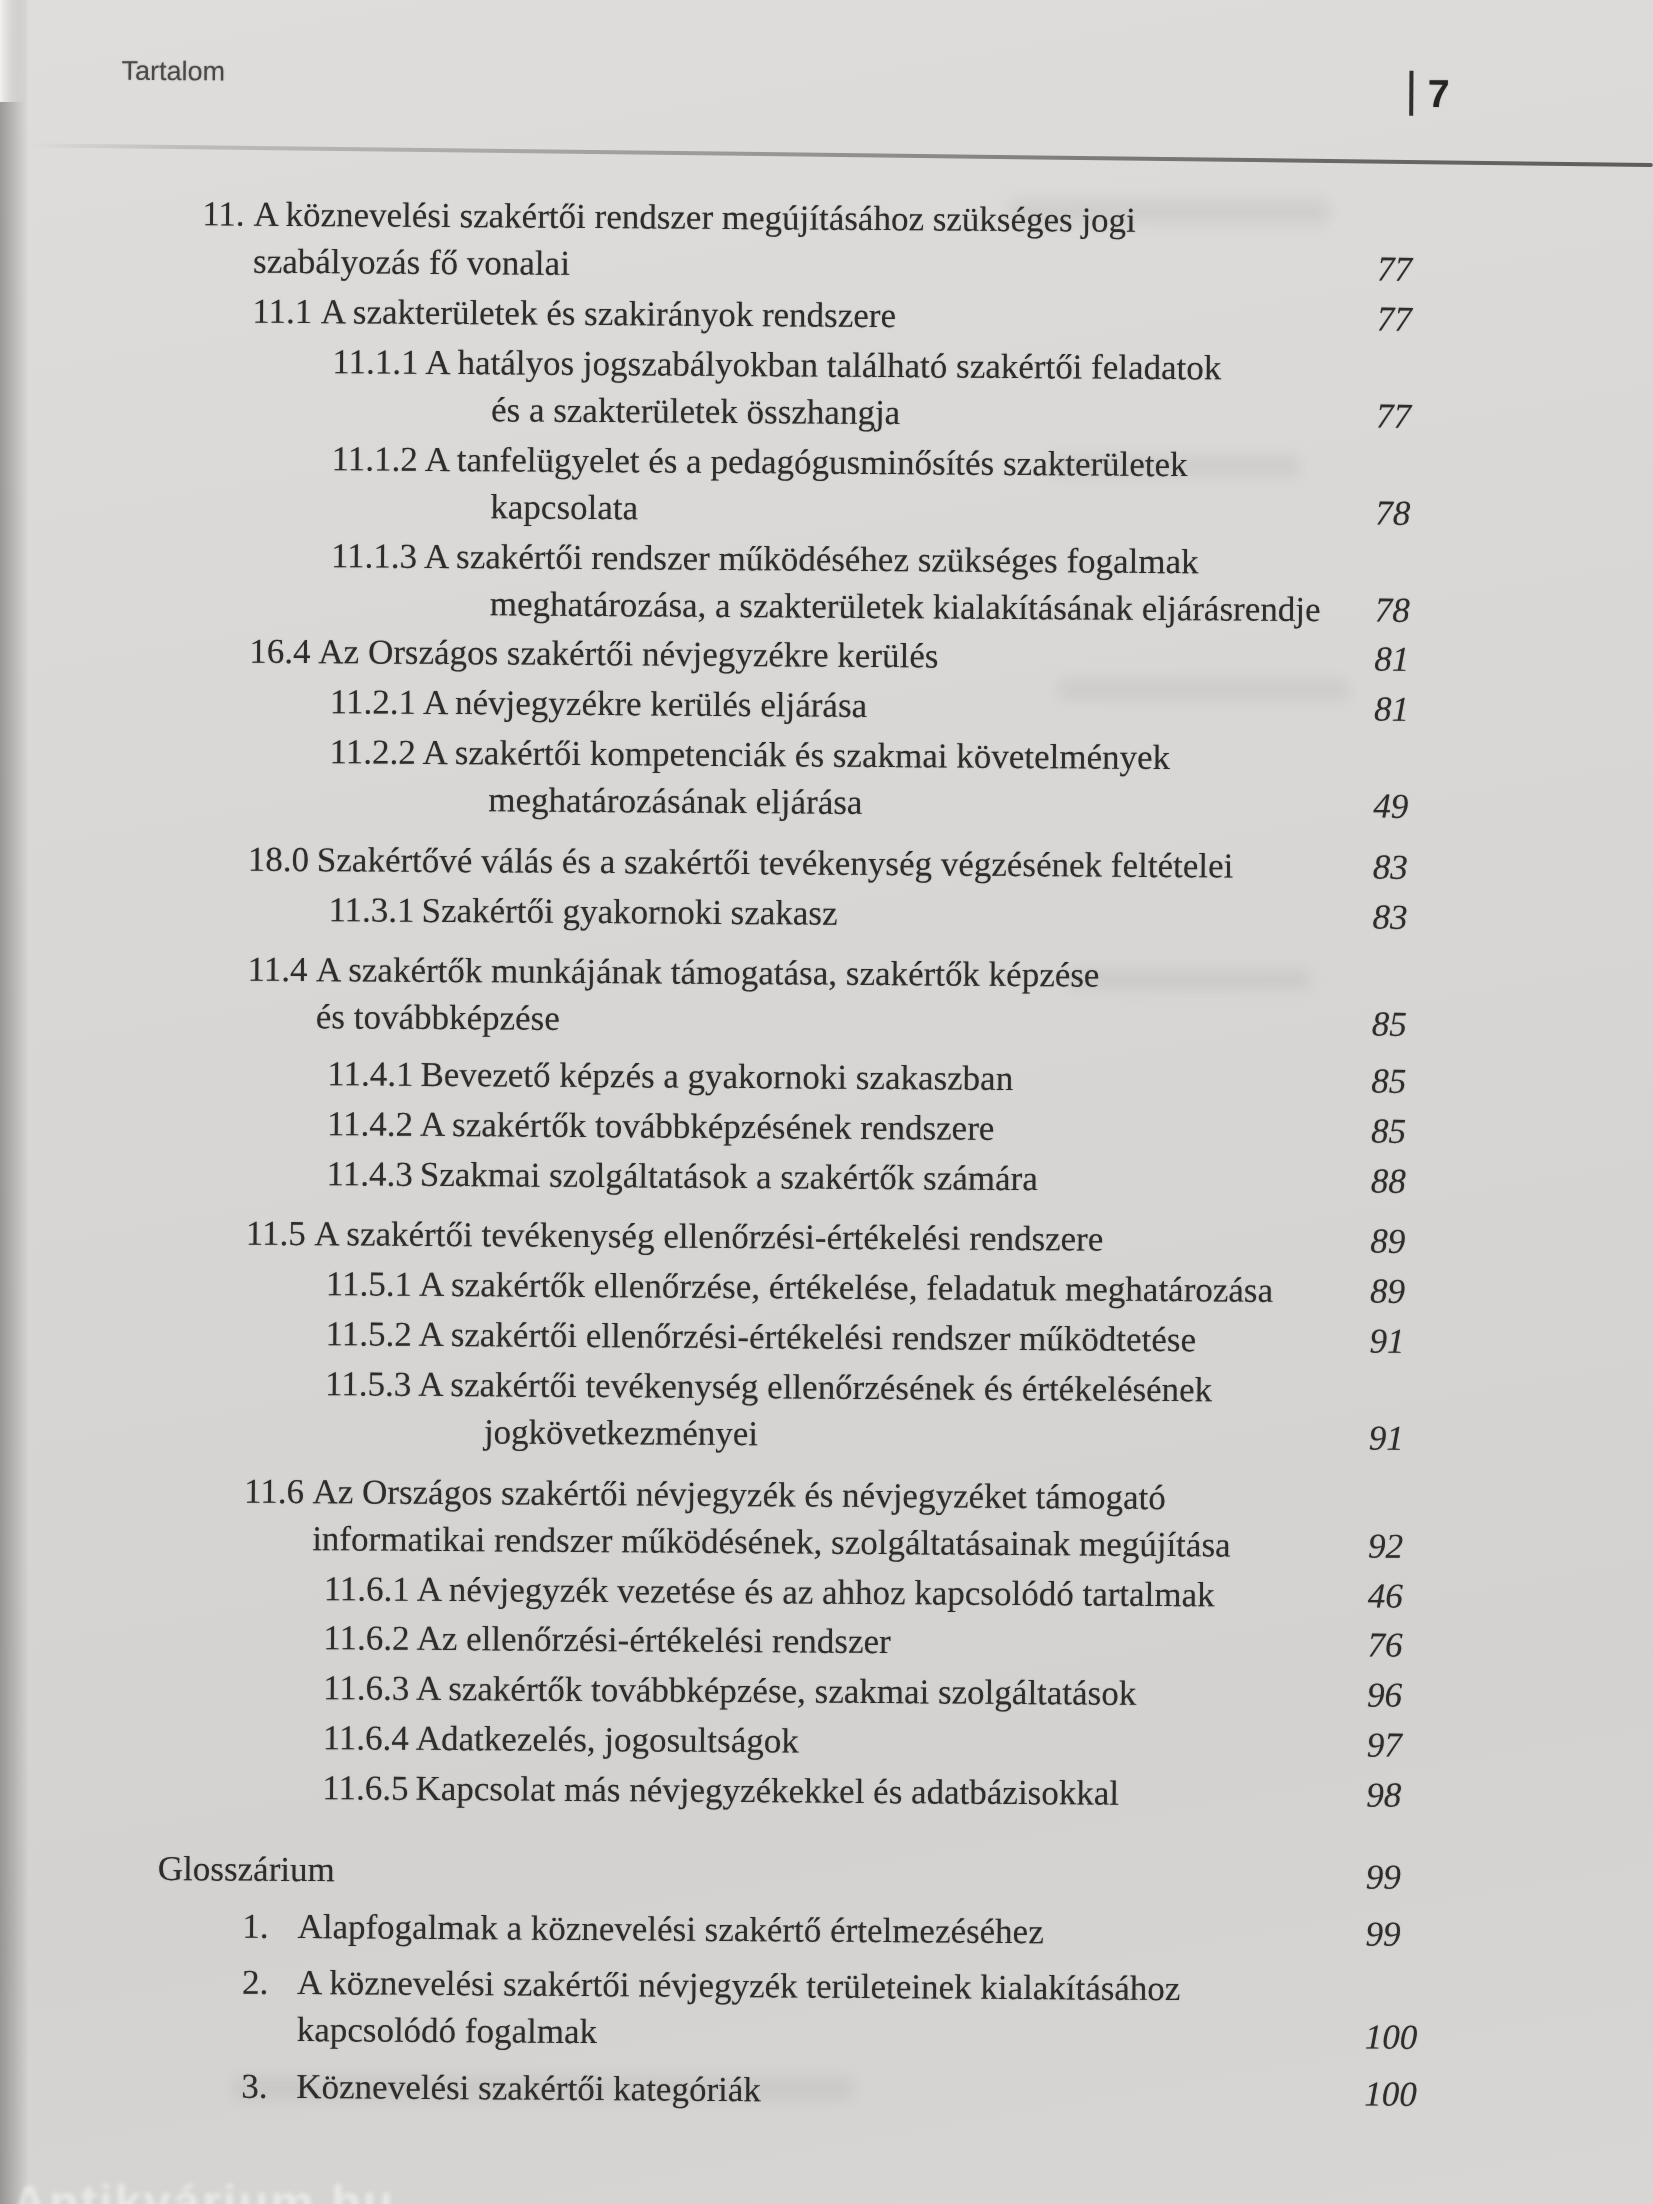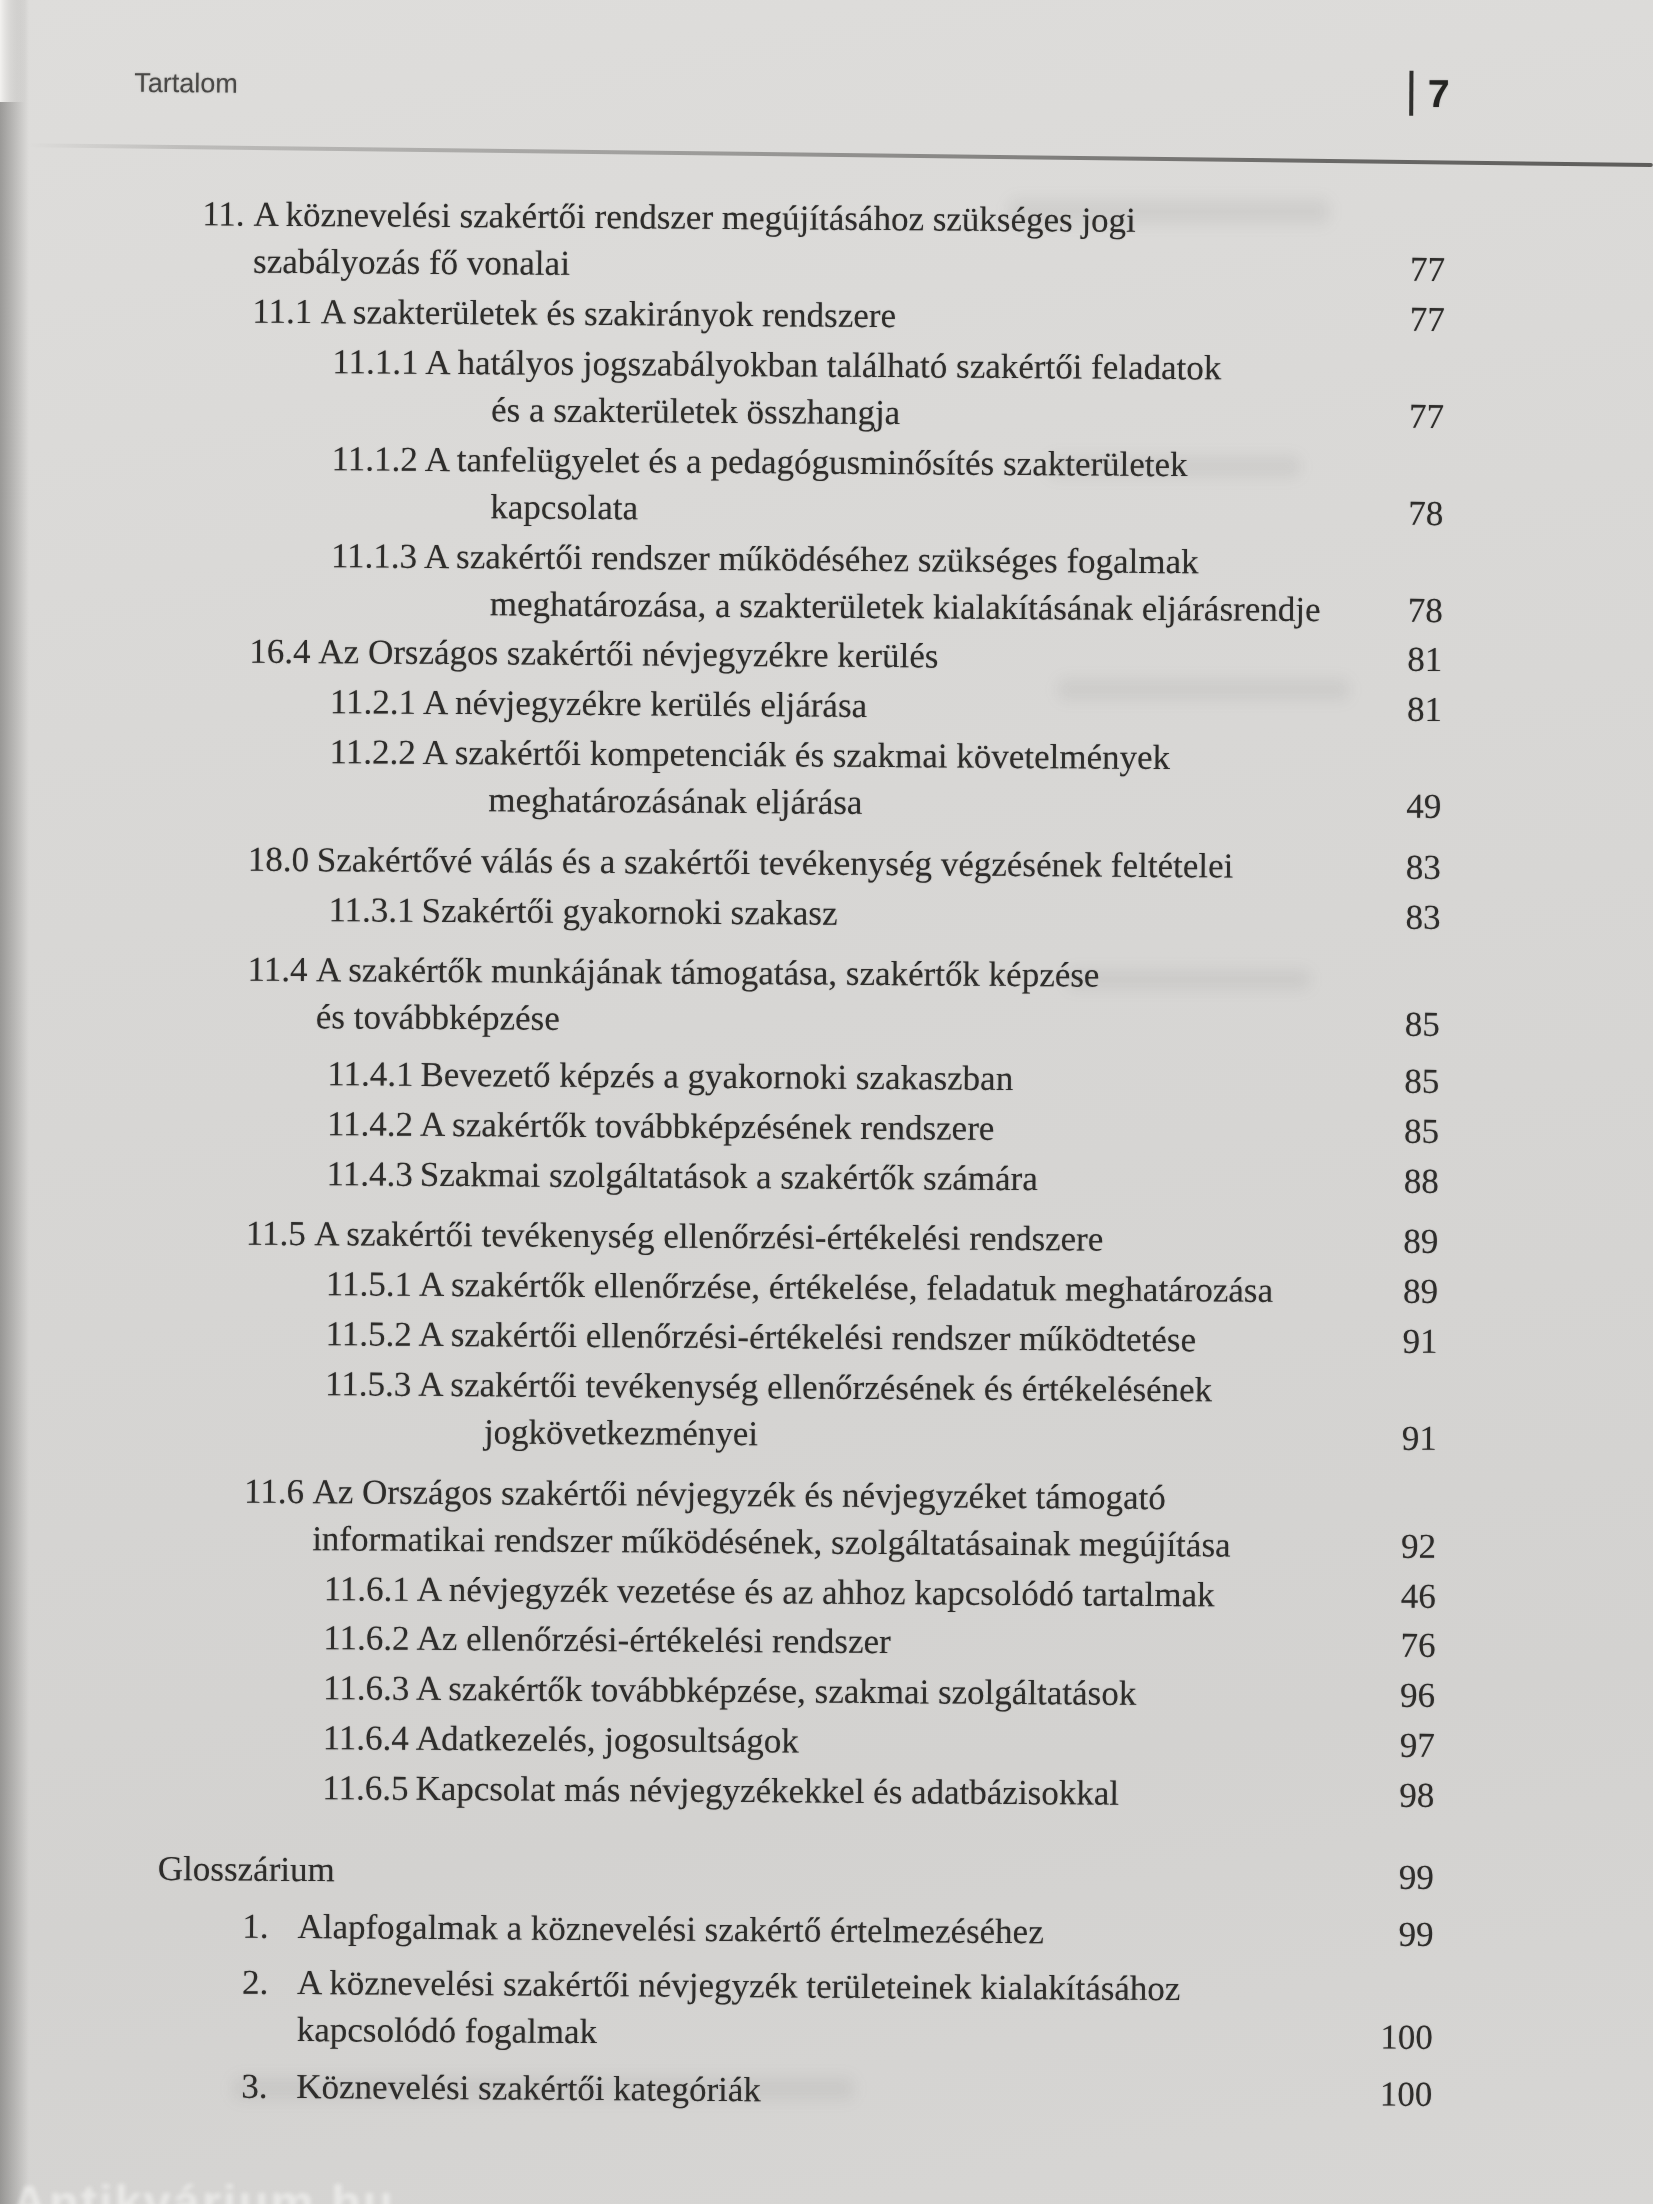--- a/index.html
+++ b/index.html
@@ -7,38 +7,38 @@
     width:1654px;height:2205px;position:relative;overflow:hidden;
     background:linear-gradient(170deg,#dedddb 0%,#d9d8d6 30%,#d3d2d0 78%,#d7d6d4 100%);
     font-family:"Liberation Serif","DejaVu Serif",serif;color:#2e2d2b;
   }
   .left-shadow{position:absolute;top:0;bottom:0;left:0;width:29px;
     background:linear-gradient(to right,rgba(100,99,97,.55),rgba(100,99,97,0));}
   .top-sliver{position:absolute;top:0;left:0;width:25px;height:102px;
     background:linear-gradient(to right,#f3f2f0,rgba(243,242,240,0));}
   .sheet{position:absolute;top:0;left:0;right:0;bottom:0;
     transform:rotate(.4deg);transform-origin:155px 136px;}
-  .doc-header-title{position:absolute;left:134px;top:56px;
+  .doc-header-title{position:absolute;left:121px;top:56px;
     font-family:"Liberation Sans",sans-serif;font-size:27px;color:#4a4947;
-    text-shadow:0 0 1.9px rgba(74,73,71,.4);margin-top:12px;}
+    text-shadow:0 0 1.9px rgba(74,73,71,.4);}
   .folio{position:absolute;left:1409px;top:62px;display:flex;align-items:center;gap:14.6px;}
   .folio-bar{width:3.9px;height:45px;background:#30302e;}
   .folio-num{font-family:"Liberation Sans",sans-serif;font-weight:bold;font-size:39px;
     color:#242422;text-shadow:0 0 1.5px rgba(36,36,34,.4);}
   .divider{position:absolute;left:27px;top:144px;width:1626px;height:3.9px;
     transform:rotate(.3deg);transform-origin:left center;border-radius:1.9px;
     background:linear-gradient(to right,rgba(150,149,147,0),rgba(150,149,147,.45) 10%,
       rgba(116,115,113,.65) 45%,rgba(85,84,82,.85) 80%,rgba(80,79,77,.9));}
   .toc{position:absolute;left:170px;top:190px;width:1276px;
     font-size:35px;line-height:47px;text-shadow:0 0 1.2px rgba(46,45,43,.45);}
   .toc-entry{display:flex;align-items:flex-start;margin-bottom:2.9px;}
   .num{flex:none;white-space:nowrap;text-align:center;}
   .lines{flex:1 1 auto;min-width:0;}
   .line{white-space:nowrap;}
-  .page{flex:none;width:68px;text-align:right;align-self:flex-end;margin-left:3.9px;}
+  .page{flex:none;width:68px;text-align:left;align-self:flex-end;margin-left:3.9px;font-style:italic;}
   .lv1{padding-left:24px}  .lv1 .num{width:60px}
   .lv2{padding-left:75px}  .lv2 .num{width:77px}
   .lv3{padding-left:157px} .lv3 .num{width:100px}
   .lv3 .line + .line{padding-left:66px}
   .lvh{padding-left:0}     .lvh .num{width:0}
   .lvg{padding-left:56px}  .lvg .num{width:84px}
   .gap-sm{margin-top:9.7px}.gap-md{margin-top:13.6px}.gap-lg{margin-top:35px}
   .smudge{position:absolute;background:rgba(107,106,104,.10);filter:blur(6.8px);border-radius:7.8px;}
   .watermark{position:absolute;left:11.6px;bottom:-25px;
     font-family:"Liberation Sans",sans-serif;font-weight:bold;font-size:49px;

